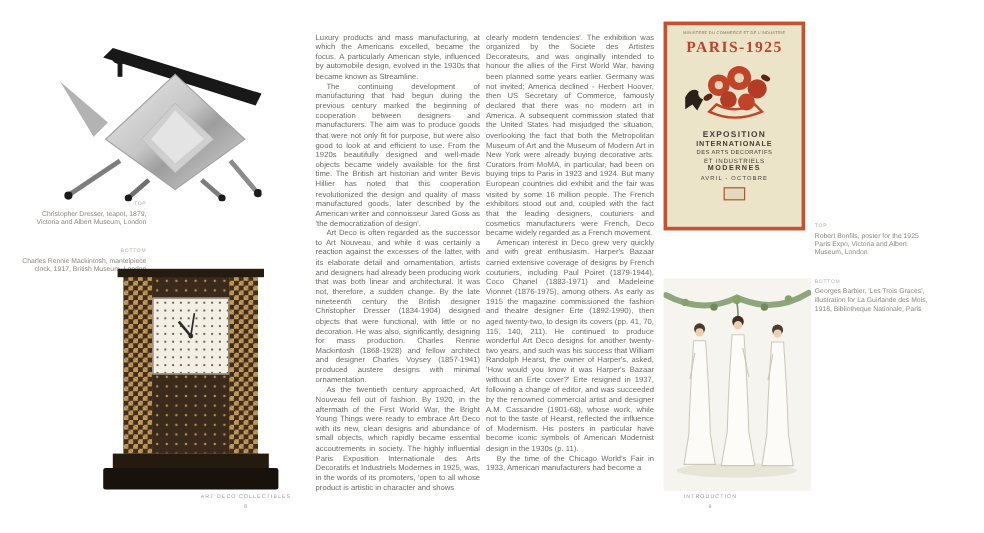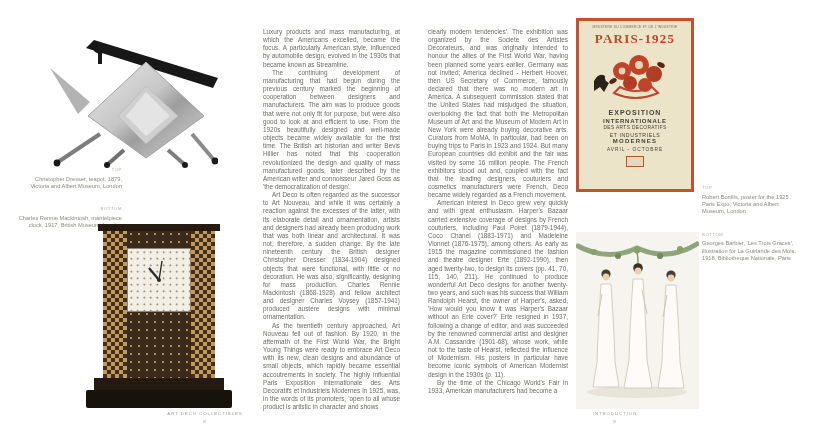--- a/index.html
+++ b/index.html
@@ -2,21 +2,21 @@
 <html><head>
 <meta charset="utf-8">
 <style>
   html,body{margin:0;padding:0;}
   body{
     width:820px;height:444px;background:#ffffff;position:relative;overflow:hidden;
     font-family:"Liberation Sans", sans-serif;color:#63625c;
   }
   .page{position:absolute;top:0;height:444px;}
   #left-page{left:0;width:410px;}
-  #right-page{left:410px;width:410px;}
+  #right-page{left:387px;width:410px;}
 
   
   .textcol{position:absolute;font-size:6.4px;line-height:8.15px;text-align:justify;color:#6b6a63;}
   #col1{left:263px;top:28px;width:137px;}
   #col2{left:18px;top:28px;width:140px;} 
   .textcol p{margin:0;}
   .textcol p.indent{text-indent:9px;}
 
   
   .caption-block{position:absolute;font-size:5.7px;line-height:7.3px;color:#8b887f;}

